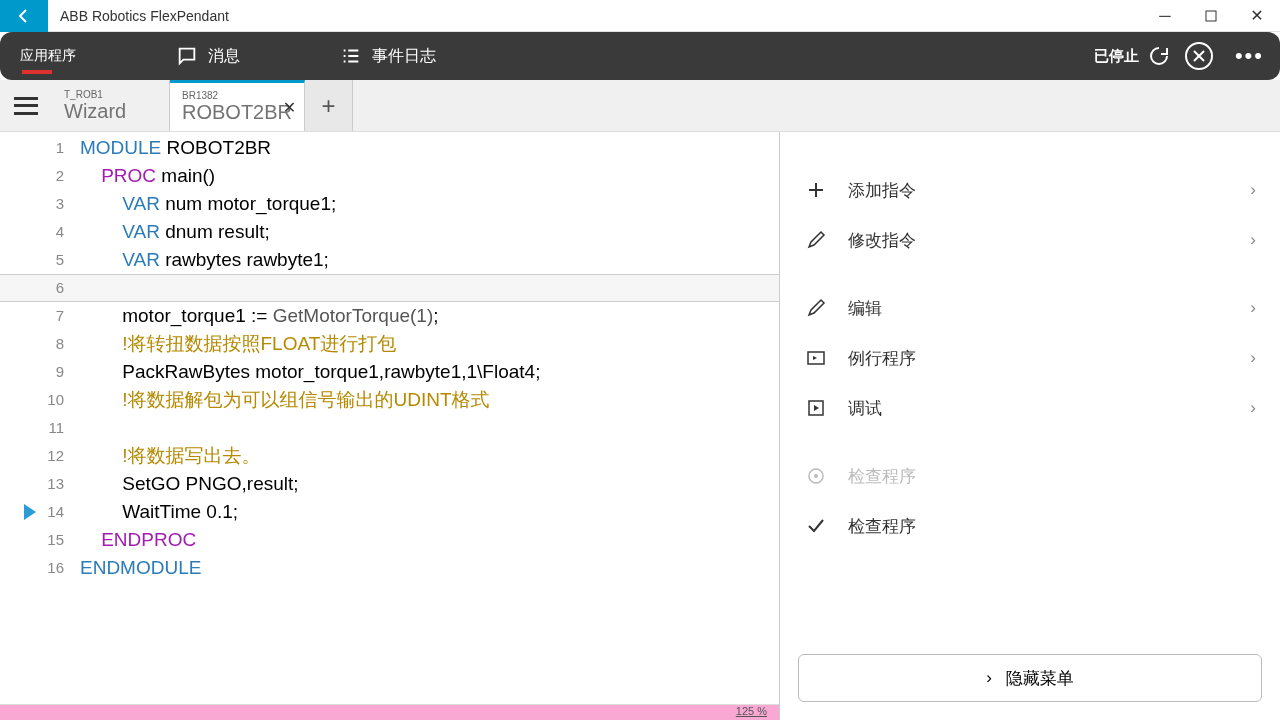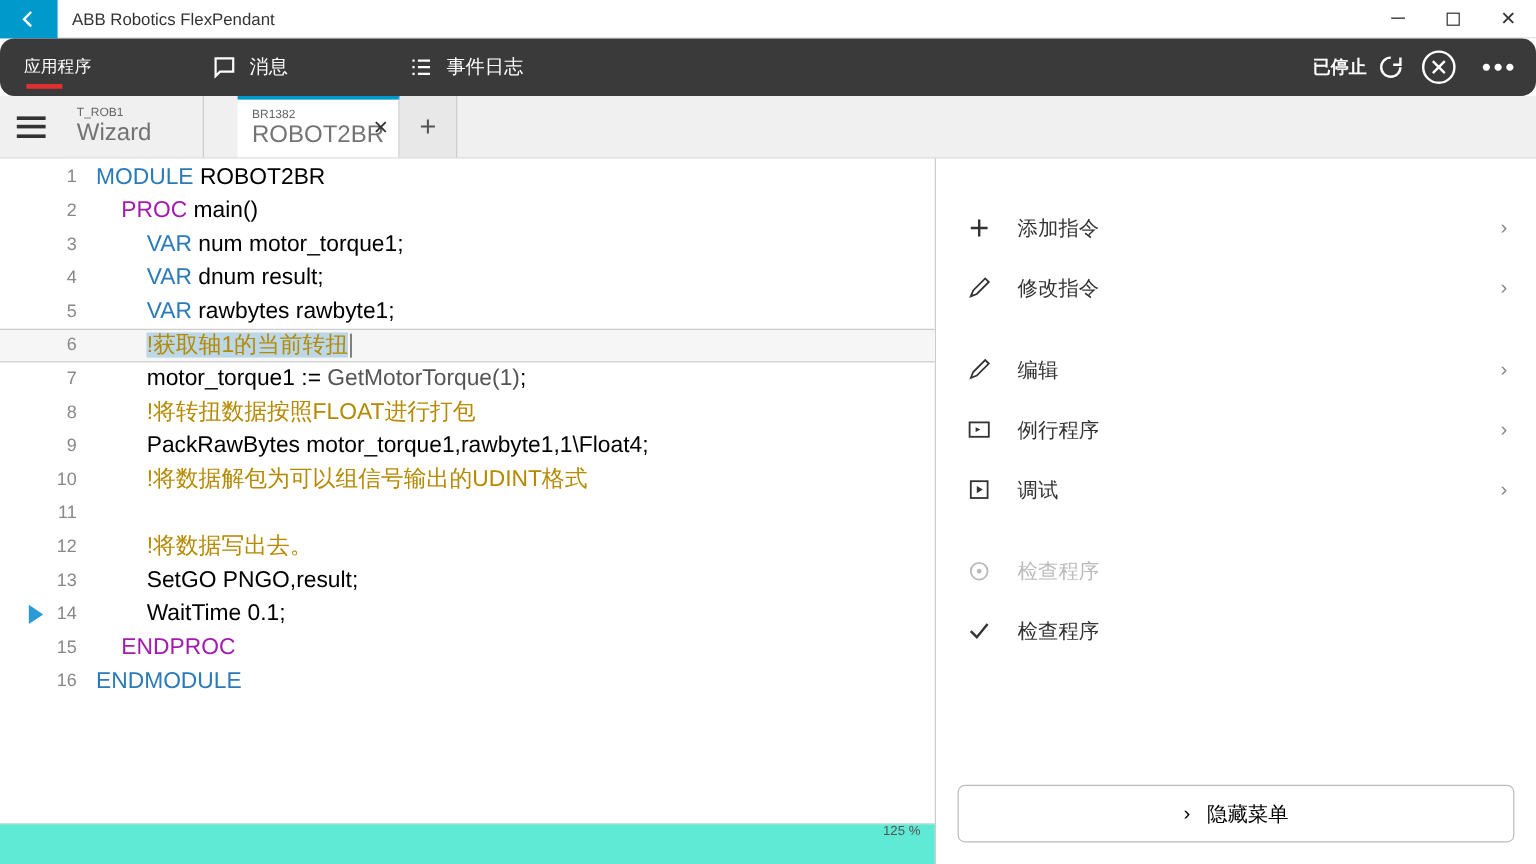--- a/index.html
+++ b/index.html
@@ -20,21 +20,21 @@
 .topbar-spacer { flex: 1; }
 .status-stopped { font-size: 15px; font-weight: bold; }
 .round-icon { width: 28px; height: 28px; border: 2px solid #fff; border-radius: 50%; display: flex; align-items: center; justify-content: center; margin: 0 6px; }
 
 
 .tabstrip { height: 52px; background: #f0f0f0; border-bottom: 1px solid #ddd; display: flex; align-items: stretch; }
 .hamburger { width: 52px; display: flex; align-items: center; justify-content: center; }
 .hamburger-lines { width: 24px; height: 18px; display: flex; flex-direction: column; justify-content: space-between; }
 .hamburger-lines span { height: 3px; background: #333; }
 .tab { min-width: 118px; border-right: 1px solid #ccc; padding: 6px 12px; display: flex; flex-direction: column; justify-content: center; position: relative; }
-.tab.active { background: #fff; border-top: 3px solid #0099cc; margin-left: 28px; }
+.tab.active { background: #fff; border-top: 3px solid #0099cc; }
 .tab.inactive { background: #f0f0f0; }
 .tab-small { font-size: 10px; color: #666; }
 .tab-main { font-size: 20px; color: #737373; }
 .tab-close { position: absolute; right: 8px; top: 50%; transform: translateY(-50%); font-size: 16px; color: #333; }
 .tab-add { width: 48px; display: flex; align-items: center; justify-content: center; font-size: 24px; color: #555; border-right: 1px solid #ccc; background: #e8e8e8; }
 
 
 .main { display: flex; height: 588px; }
 .editor-area { width: 780px; border-right: 1px solid #ccc; position: relative; display: flex; flex-direction: column; }
 .editor-scroll { flex: 1; overflow: hidden; position: relative; }
@@ -47,21 +47,21 @@
 .k-proc { color: #a21caf; }
 .k-var { color: #2b7bb9; }
 .k-cmt { color: #b58900; }
 .k-func { color: #555; }
 
 .current-line { background: #f6f6f6; border-top: 1px solid #ccc; border-bottom: 1px solid #ccc; }
 .selected-text { background: #bcd7e8; }
 .highlight-blob { position: absolute; width: 92px; height: 84px; border-radius: 50%; background: #ffe600; left: 402px; top: 102px; z-index: -1; }
 .text-cursor { display:inline-block; width:1px; height:20px; background:#333; vertical-align:middle; margin:0 2px; }
 
-.zoom-bar { height: 34px; font-size: 11px; color: #555; text-align: right; padding-right: 12px; background: #5eead4; border-top: 1px solid #ddd; }
+.zoom-bar { height: 16px; font-size: 11px; color: #555; text-align: right; padding-right: 12px; background: #f9a8d4; border-top: 1px solid #ddd; text-decoration: underline; }
 
 
 .sidepanel { flex: 1; display: flex; flex-direction: column; background: #fff; margin-top: 33px; }
 .sp-item { height: 50px; display: flex; align-items: center; padding: 0 24px; gap: 20px; font-size: 17px; color: #333; }
 .sp-item.disabled { color: #bbb; }
 .sp-icon { width: 24px; display: flex; justify-content: center; }
 .sp-chevron { margin-left: auto; color: #888; }
 .sp-spacer { flex: 1; }
 .hide-menu-btn { margin: 12px 18px 18px 18px; height: 48px; border: 1px solid #bbb; border-radius: 6px; display: flex; align-items: center; justify-content: center; gap: 14px; font-size: 17px; }
 </style>
@@ -162,21 +162,20 @@
         <div class="line">
             <span class="gutter">4</span>
             <span class="code"><span>        </span><span class="k-var">VAR</span><span> dnum result;</span></span>
           </div>
         <div class="line">
             <span class="gutter">5</span>
             <span class="code"><span>        </span><span class="k-var">VAR</span><span> rawbytes rawbyte1;</span></span>
           </div>
         <div class="line current-line">
             <span class="gutter">6</span>
-            <span class="code"><span>        </span><span class="selected-text k-cmt">!获取轴1的当前转扭</span><span class="text-cursor"></span></span>
           </div>
         <div class="line">
             <span class="gutter">7</span>
             <span class="code"><span>        motor_torque1 := </span><span class="k-func">GetMotorTorque(1)</span><span>;</span></span>
           </div>
         <div class="line">
             <span class="gutter">8</span>
             <span class="code"><span>        </span><span class="k-cmt">!将转扭数据按照FLOAT进行打包</span></span>
           </div>
         <div class="line">

